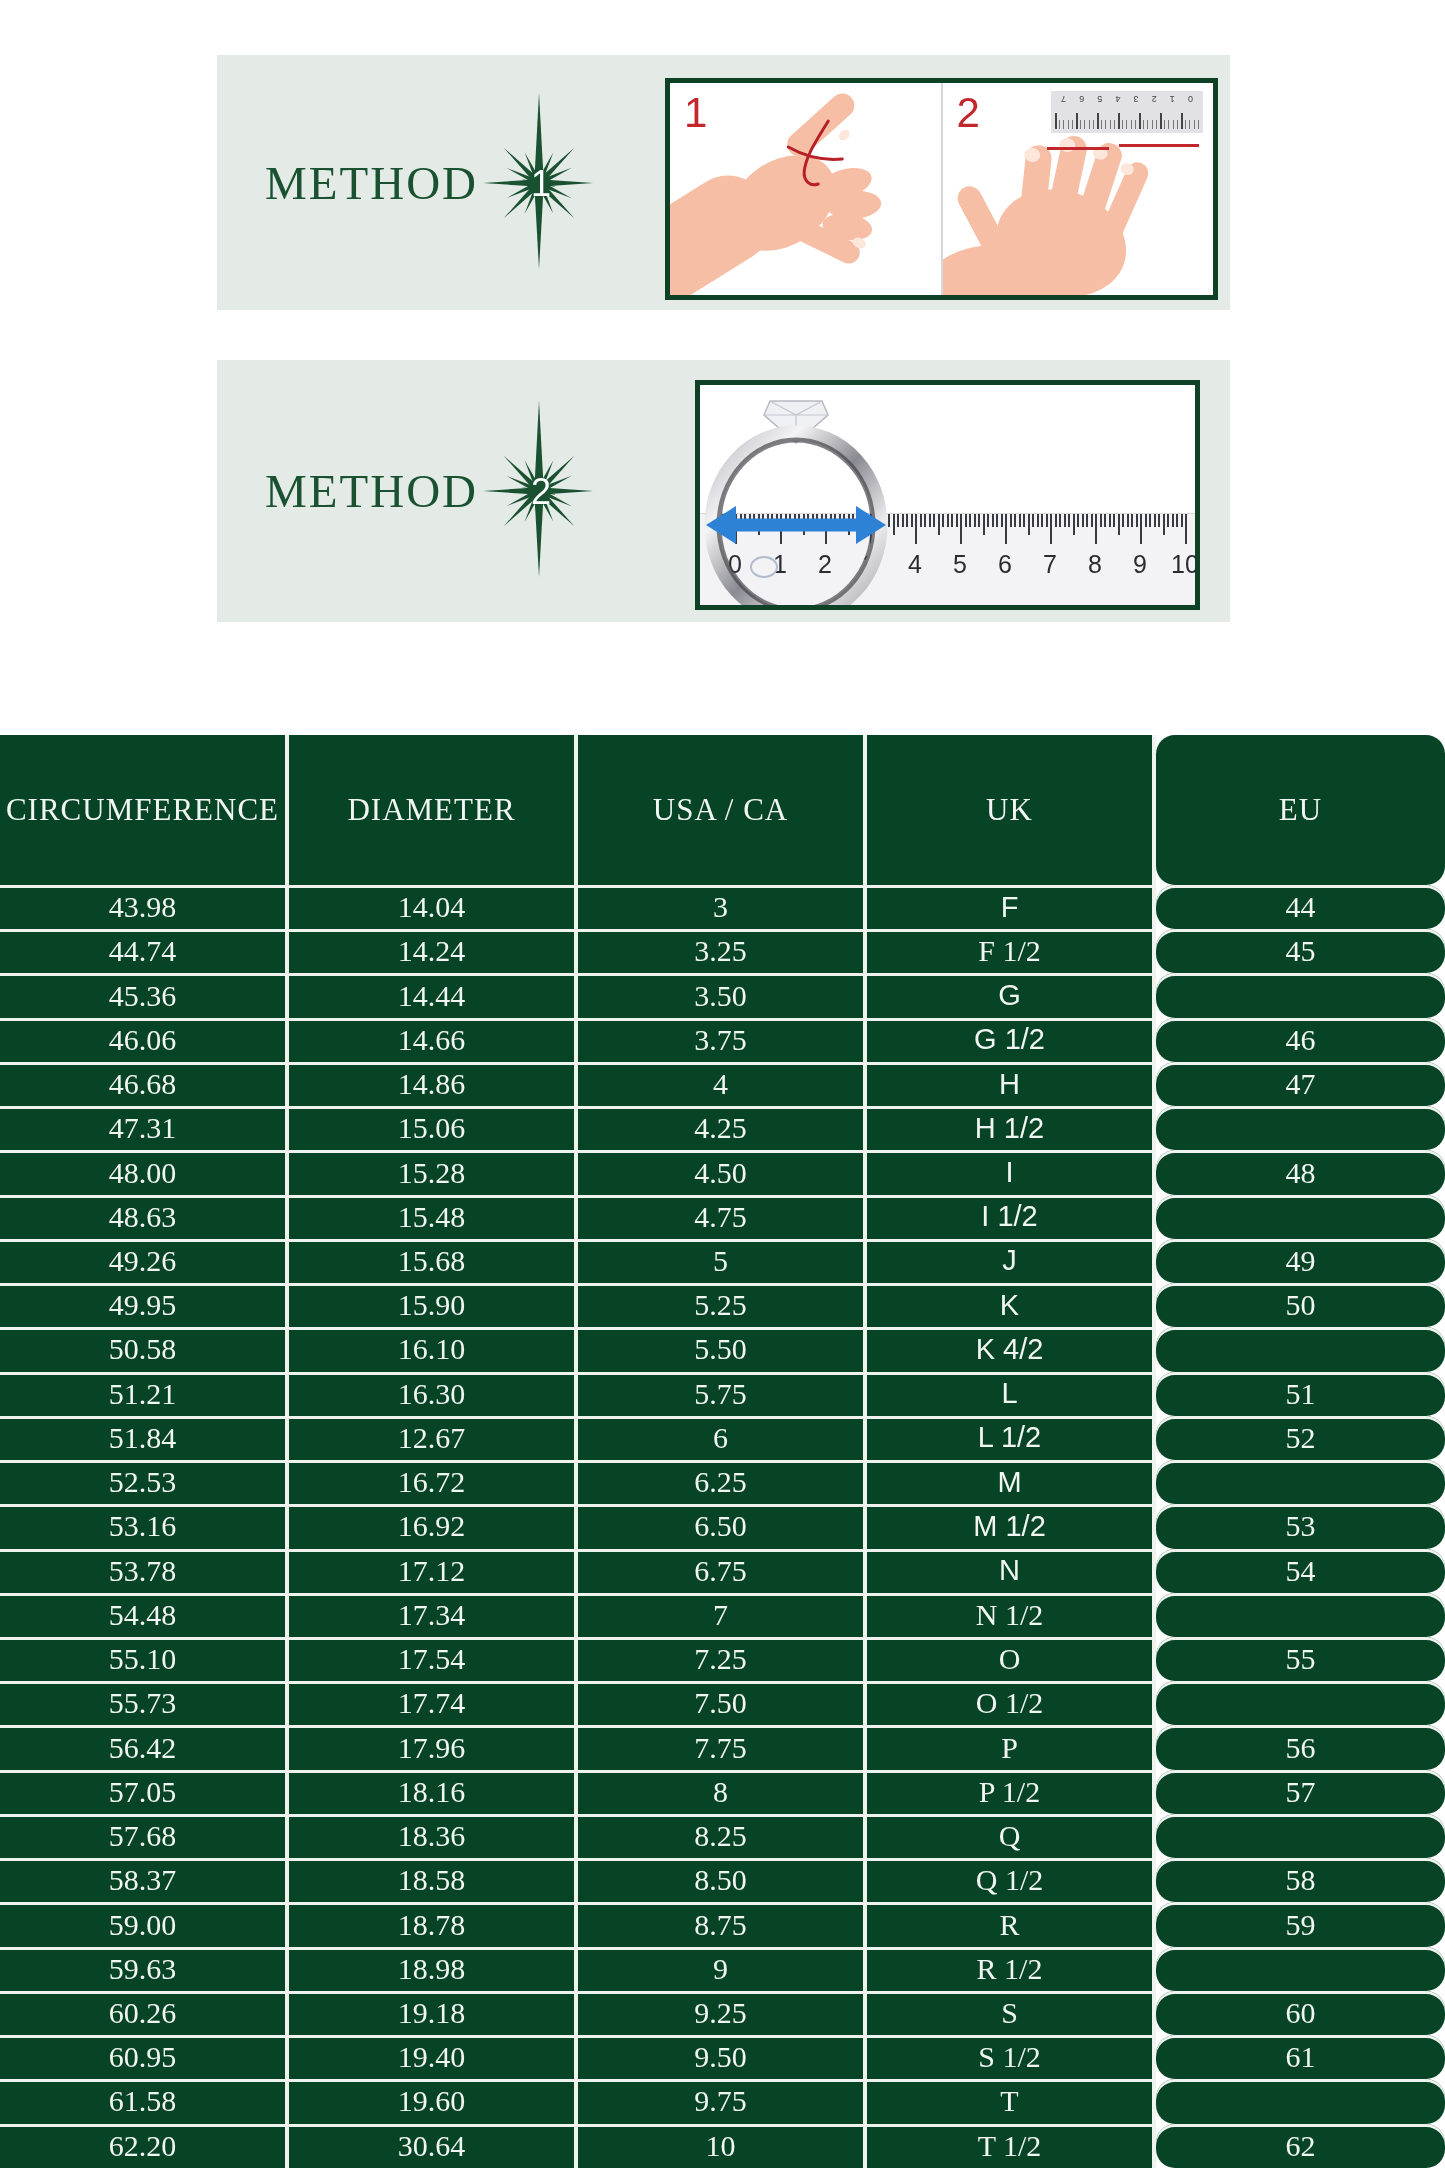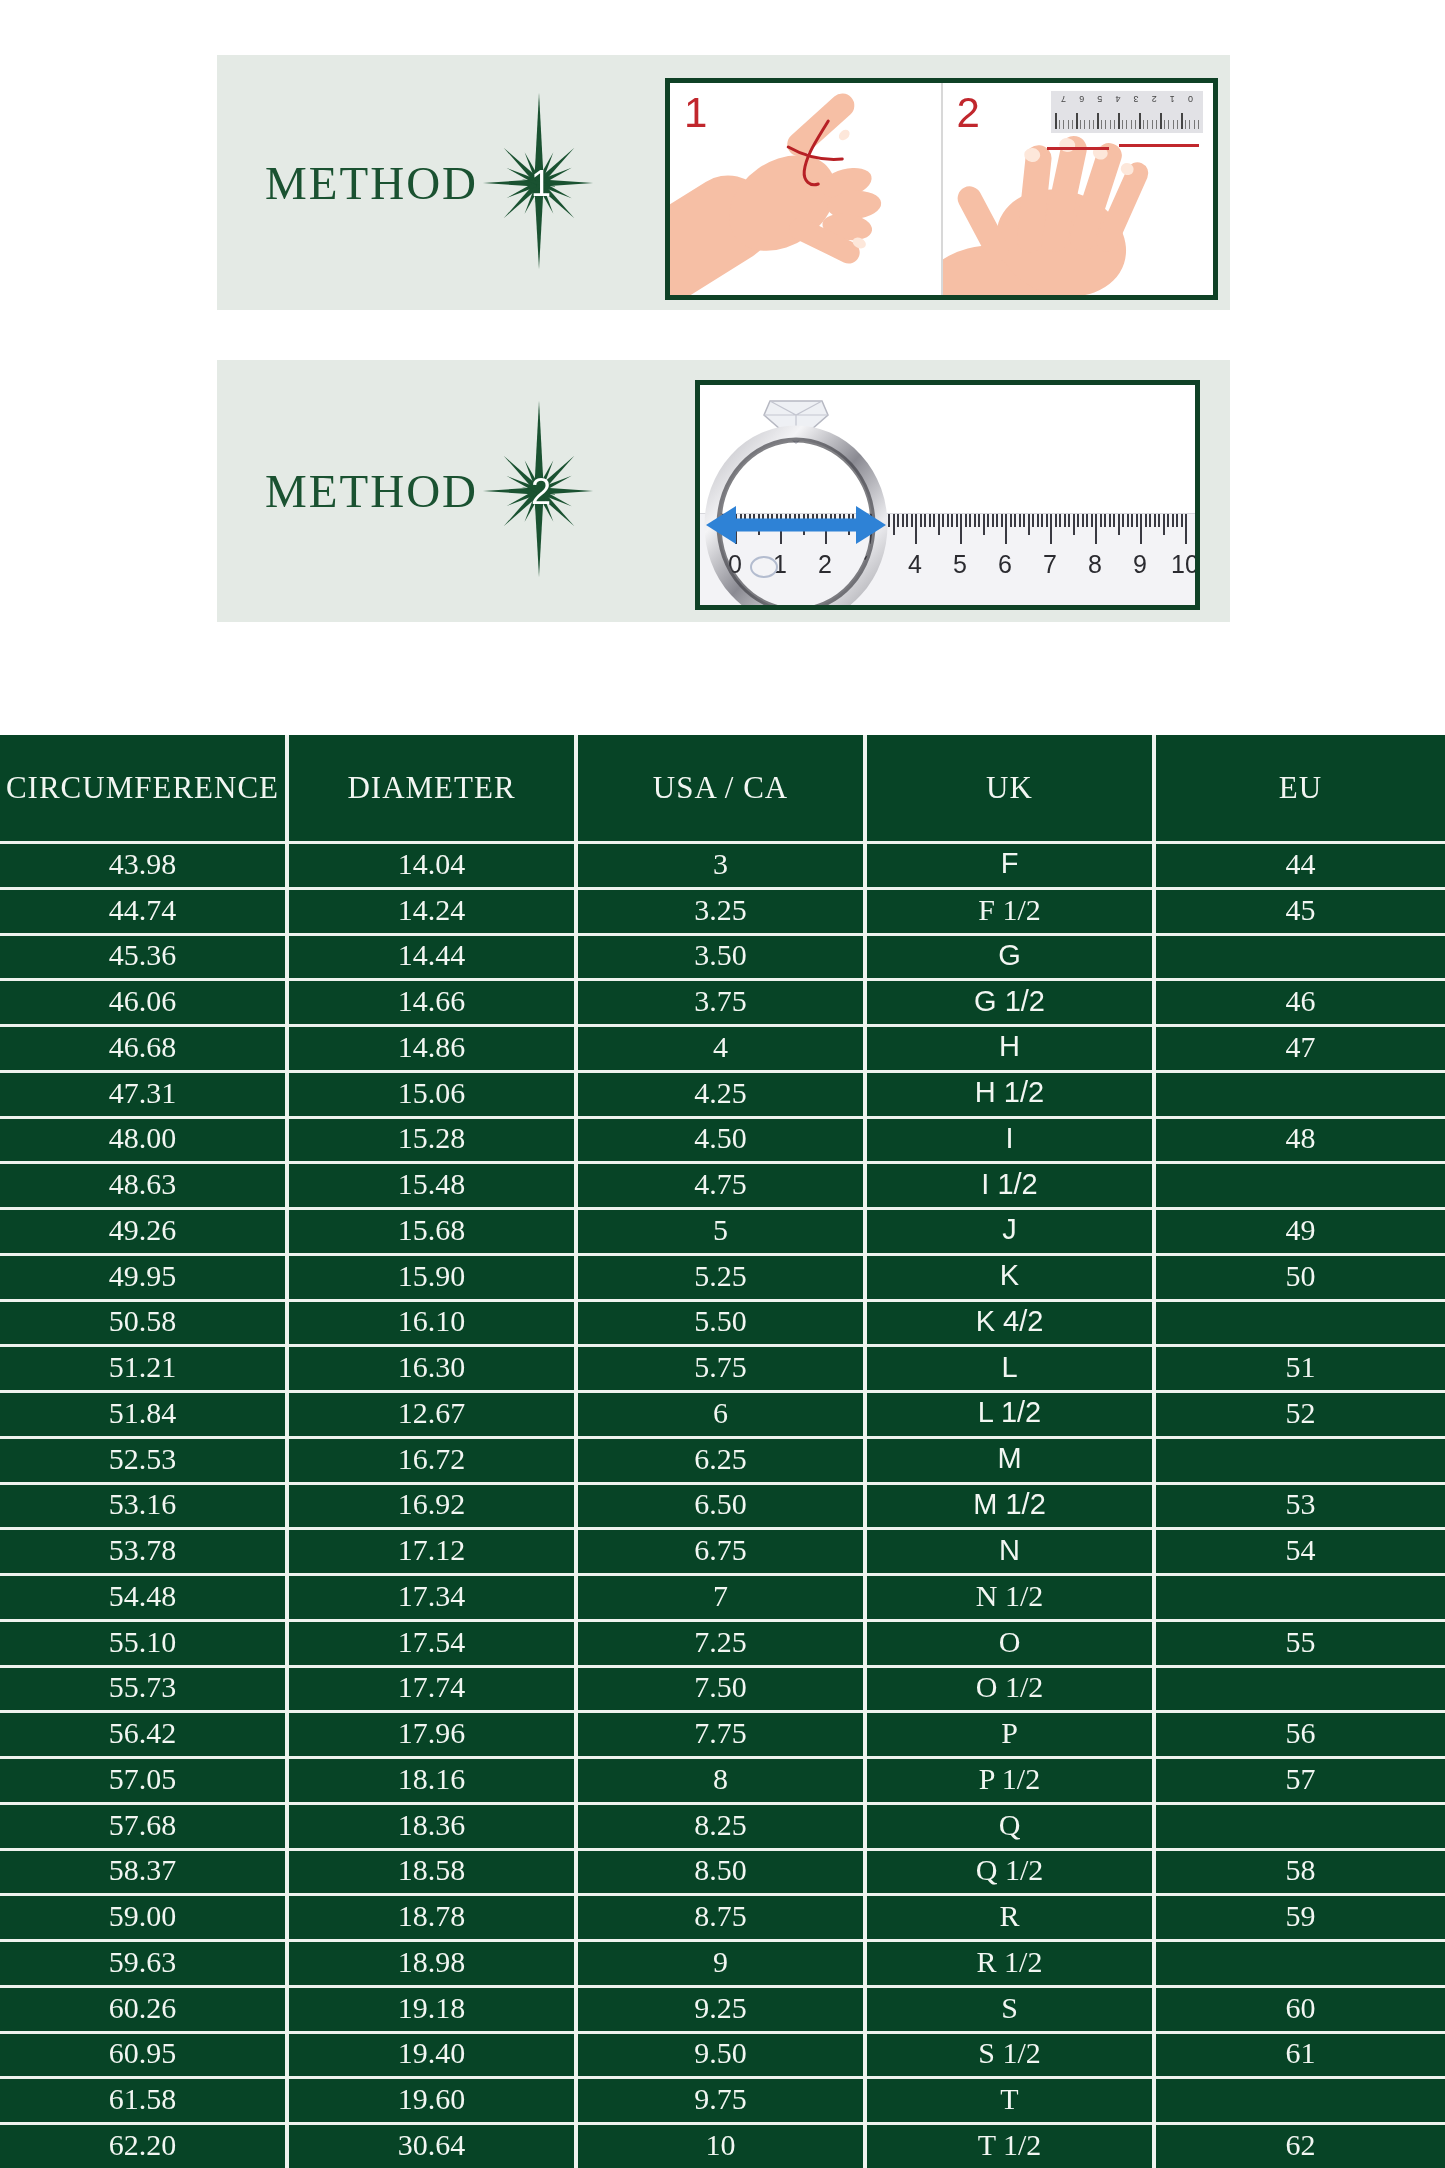--- a/index.html
+++ b/index.html
@@ -48,22 +48,22 @@
   .ruler-hole{position:absolute;left:50px;top:42px;width:24px;height:18px;border:2px solid #b3bccf;
               border-radius:50%;}
   .ring-svg{position:absolute;left:0;top:0;width:495px;height:220px;z-index:2;}
 
   
   .size-table{position:absolute;left:0;top:735px;width:1445px;height:1433px;
               border-collapse:separate;border-spacing:0;table-layout:fixed;}
   .size-table th,.size-table td{background:var(--table-green,#074426);color:#f2f6f2;
               text-align:center;vertical-align:middle;padding:0;
               border-right:4px solid var(--line-white,#eef3ee);}
-  .size-table th:last-child,.size-table td:last-child{border-right:none;}
-  .size-table thead tr{height:106px;}
+  .size-table th:last-child,.size-table td:last-child{border-right:none;border-radius:19px;}
+  .size-table thead tr{height:150px;}
   .size-table th{font-size:31px;font-weight:normal;letter-spacing:1px;}
   .size-table tbody tr{height:44.2px;padding-left:48px;}
   .size-table td{font-size:30px;box-shadow:inset 0 3px 0 var(--line-white,#eef3ee);}
   .size-table td.uk-sans{font-family:"Liberation Sans",sans-serif;font-size:29px;}
 </style>
 </head>
 <body>
 
 <div class="page">
 

